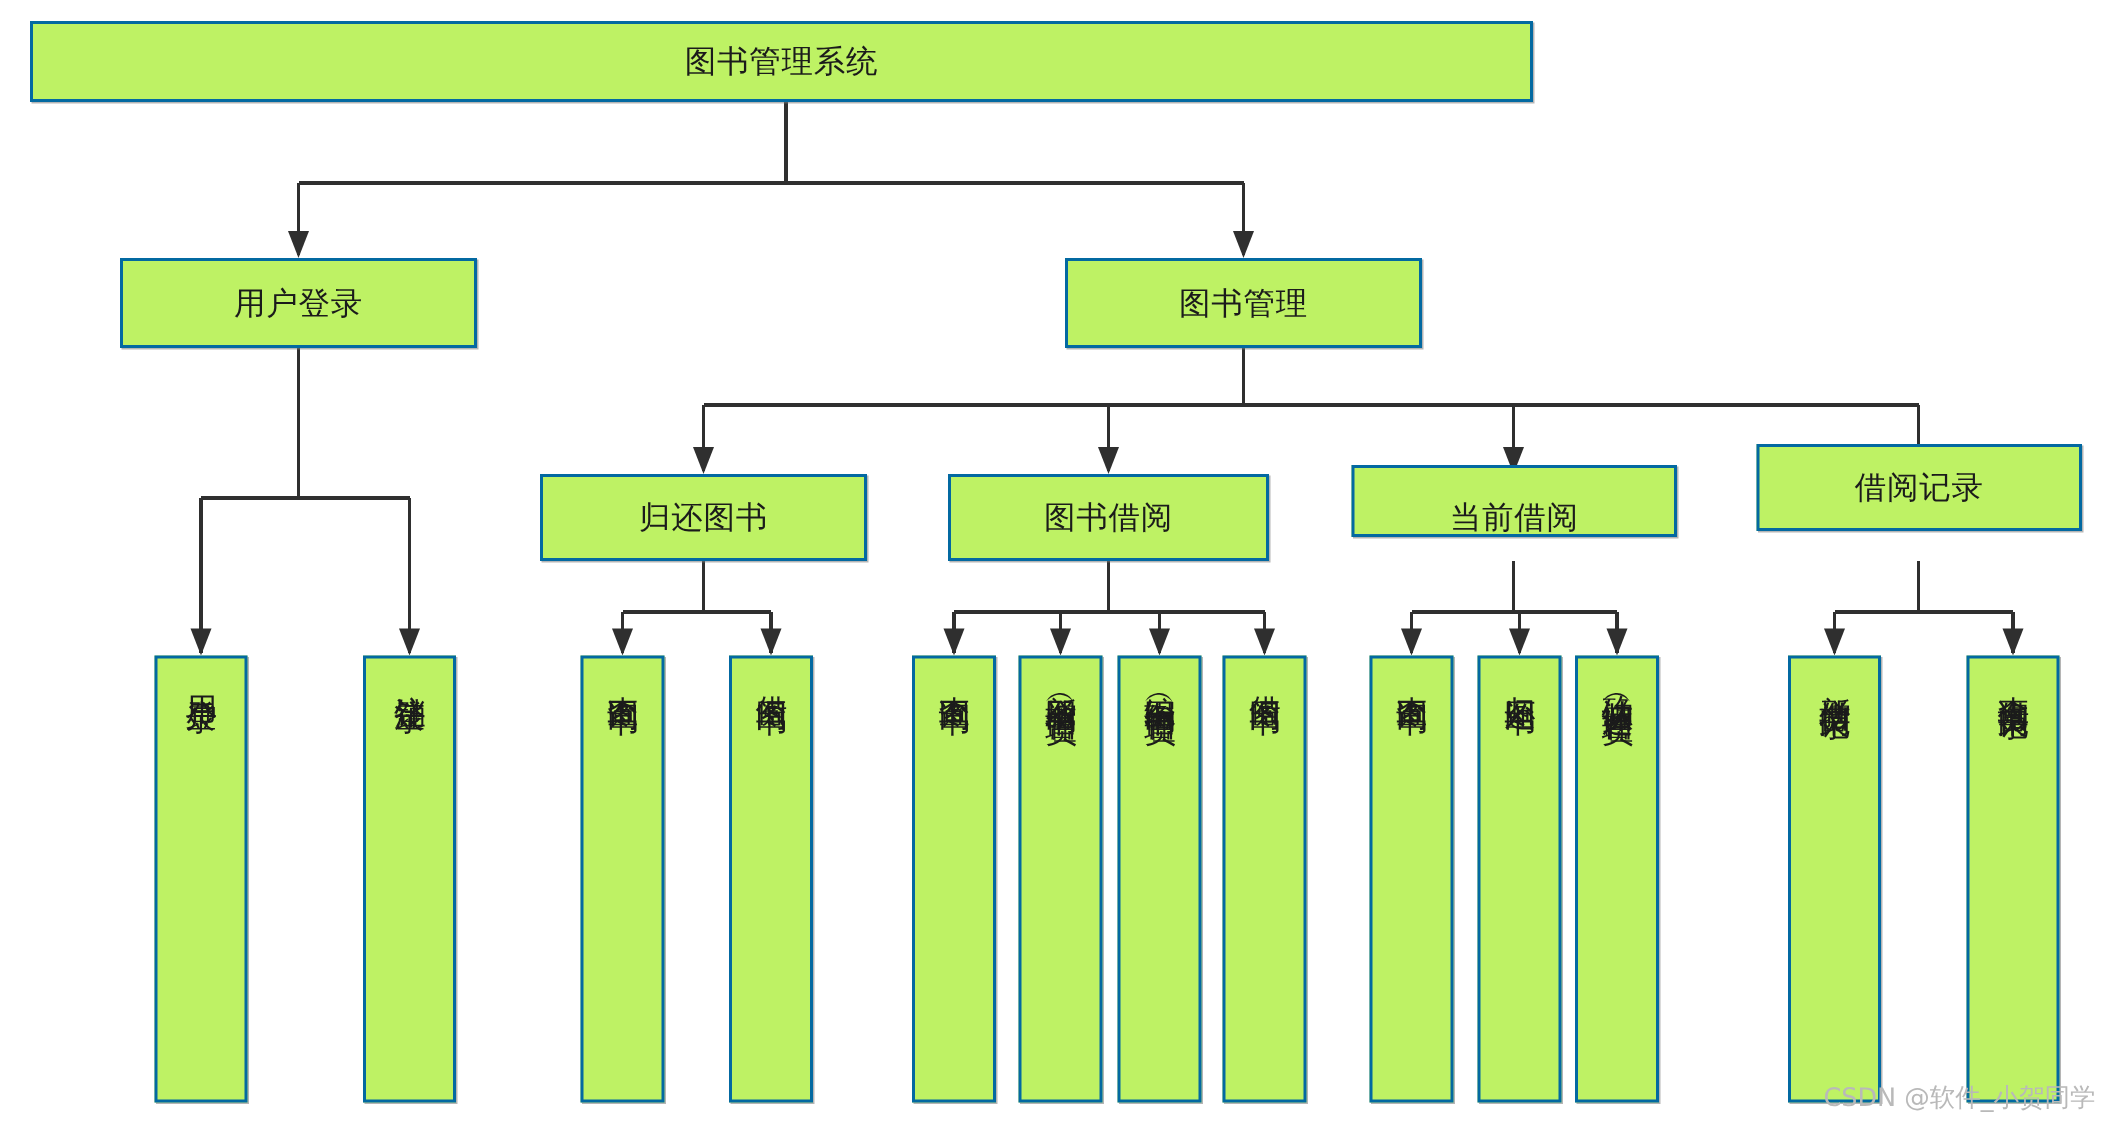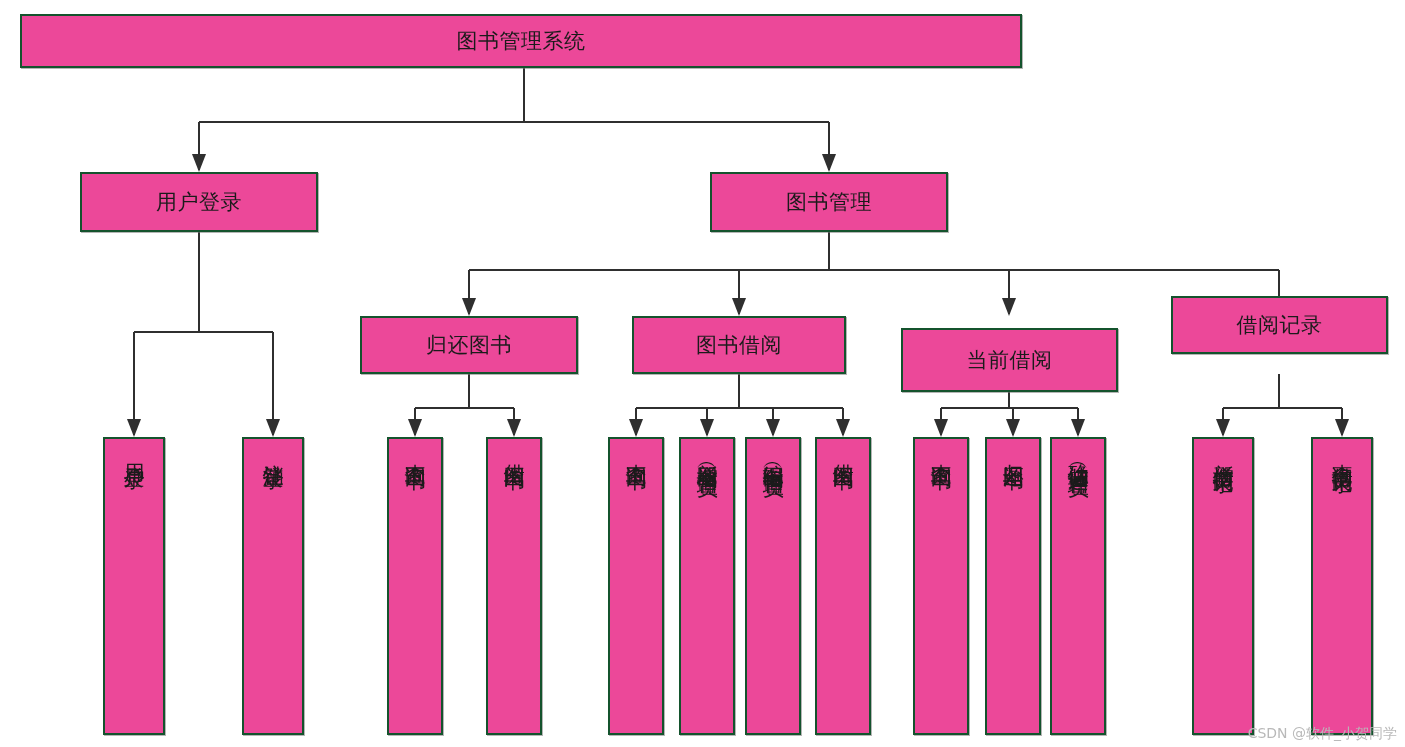--- a/index.html
+++ b/index.html
@@ -5,41 +5,41 @@
   html,body{margin:0;padding:0;background:#ffffff;}
   body{
     font-family:"DejaVu Sans","Liberation Sans",sans-serif;
     width:1405px;height:747px;overflow:hidden;position:relative;
   }
   #diagram-root{position:relative;width:1405px;height:747px;background:#fff;}
   svg#tree-svg{position:absolute;left:0;top:0;width:1405px;height:747px;}
 
   .node-box{
     position:absolute;
-    background:#ec4899;
-    border:2px solid #14532d;
+    background:#bef264;
+    border:2px solid #0369a1;
     box-sizing:border-box;
     box-shadow:1px 1px 0 rgba(120,120,120,.55);
     display:flex;align-items:center;justify-content:center;
   }
   .node-label-h{
     font-size:21px;color:#1b1b1b;line-height:1;white-space:nowrap;
     letter-spacing:.5px;
   }
   .node-box.vertical{align-items:flex-start;justify-content:center;padding-top:8px;}
   .node-label-v{
     writing-mode:vertical-rl;
     text-orientation:upright;
     font-size:21px;color:#1b1b1b;
     line-height:1.08;letter-spacing:2px;
     white-space:nowrap;
   }
   .watermark{
     position:absolute;right:8px;bottom:4px;
-    font-size:14px;color:#b9b9b9;white-space:nowrap;
+    font-size:17px;color:#b9b9b9;white-space:nowrap;
     user-select:none;
   }
 </style>
 </head>
 <body>
 
 <div id="diagram-root">
 
   <svg id="tree-svg" viewBox="0 0 1405 747" xmlns="http://www.w3.org/2000/svg">
       <g></g>
@@ -112,21 +112,21 @@
       </div>
       <div class="node-box" style="left: 710px; top: 172px; width: 238px; height: 60px;">
         <span class="node-label-h">图书管理</span>
       </div>
       <div class="node-box" style="left: 360px; top: 316px; width: 218px; height: 58px;">
         <span class="node-label-h">归还图书</span>
       </div>
       <div class="node-box" style="left: 632px; top: 316px; width: 214px; height: 58px; align-items: center;">
         <span class="node-label-h">图书借阅</span>
       </div>
-      <div class="node-box" style="left: 901px; top: 328px; width: 217px; height: 64px;">
+      <div class="node-box" style="left: 901px; top: 310px; width: 217px; height: 48px; align-items: flex-end;">
         <span class="node-label-h">当前借阅</span>
       </div>
       <div class="node-box" style="left: 1171px; top: 296px; width: 217px; height: 58px;">
         <span class="node-label-h">借阅记录</span>
       </div>
       <div class="node-box vertical" style="left: 103px; top: 437px; width: 62px; height: 298px;">
         <span class="node-label-v">用户登录</span>
       </div>
       <div class="node-box vertical" style="left: 242px; top: 437px; width: 62px; height: 298px;">
         <span class="node-label-v">注销登录</span>

